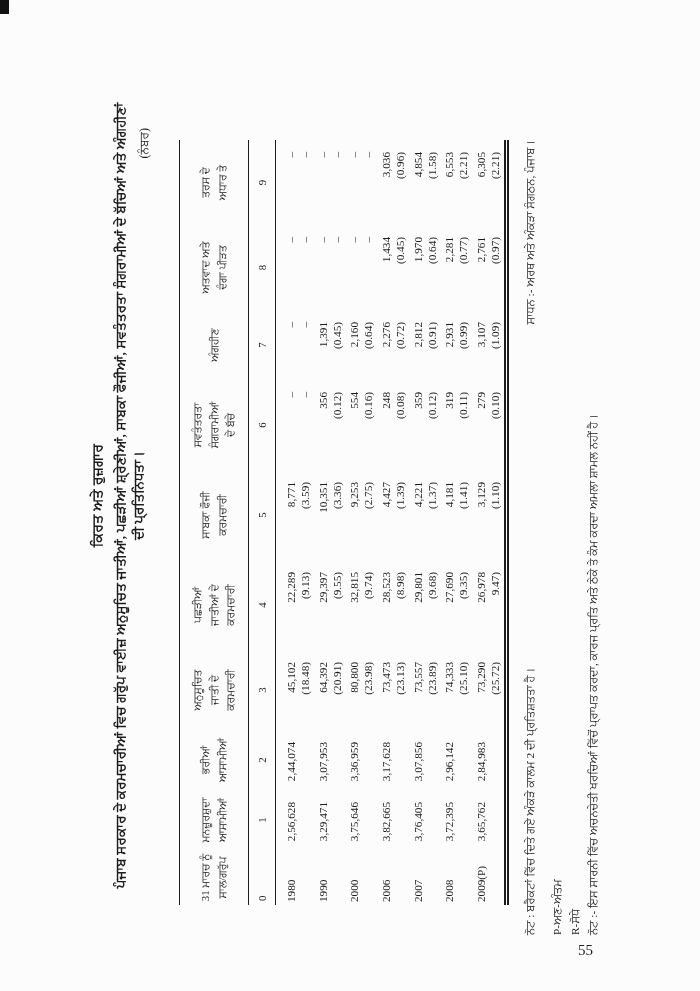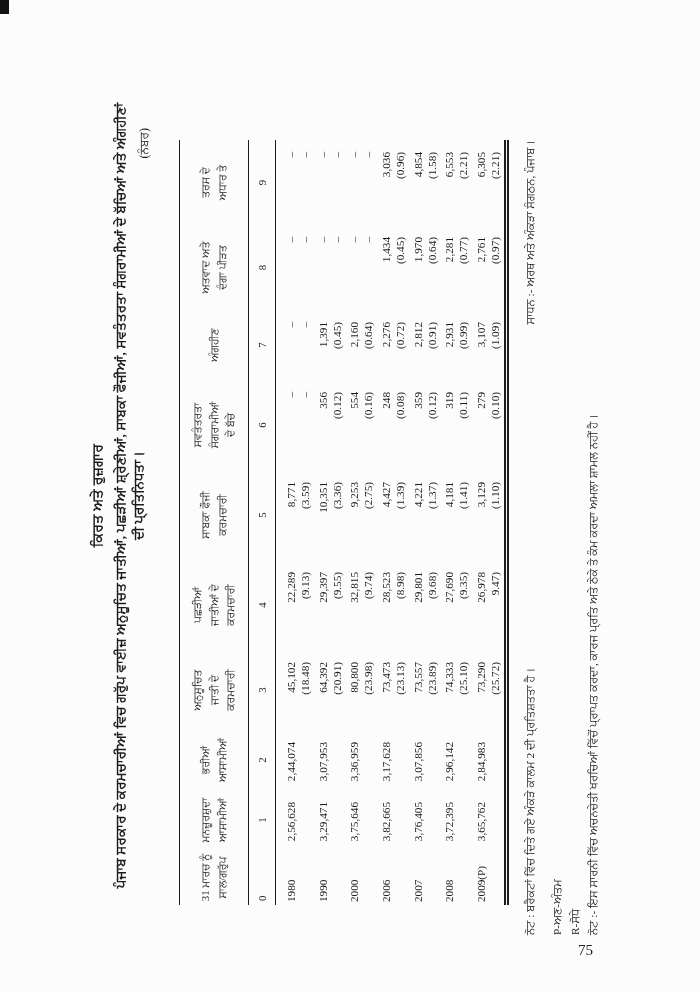--- a/index.html
+++ b/index.html
@@ -289,14 +289,14 @@
           <div class="gap">P-ਅਣ-ਅੰਤਮ</div>
           <div>R-ਸੋਧੇ</div>
           <div>ਨੋਟ :- ਇਸ ਸਾਰਨੀ ਵਿੱਚ ਅਚਨਚੇਤੀ ਖਰਚਿਆਂ ਵਿੱਚੋਂ ਪ੍ਰਾਪਤ ਕਰਦਾ, ਕਾਰਜ ਪ੍ਰਤਿ ਅਤੇ ਠੇਕੇ ਤੇ ਕੰਮ ਕਰਦਾ ਅਮਲਾ ਸ਼ਾਮਲ ਨਹੀਂ ਹੈ।</div>
         </div>
         <div class="source">ਸਾਧਨ :- ਅਰਥ ਅਤੇ ਅੰਕੜਾ ਸੰਗਠਨ, ਪੰਜਾਬ।</div>
       </div>
 
     </div>
   </div>
 
-  <div class="pageno">75</div>
+  <div class="pageno">55</div>
 </div>
 
 </body></html>

